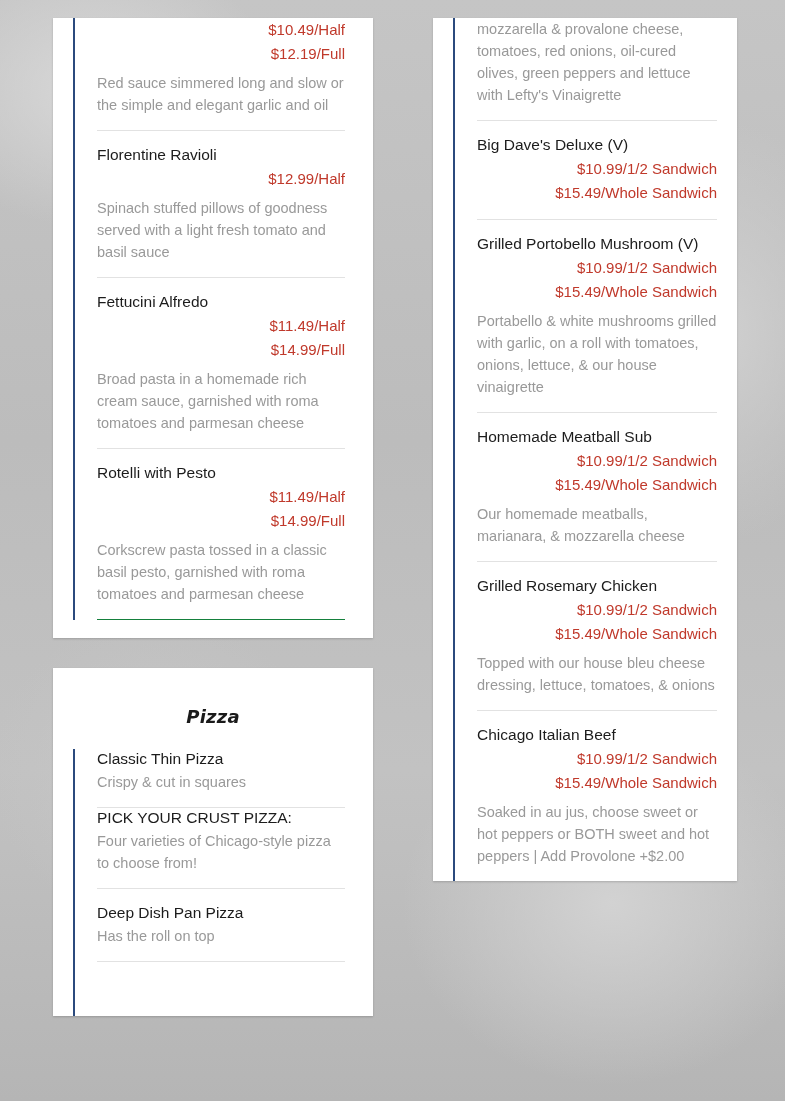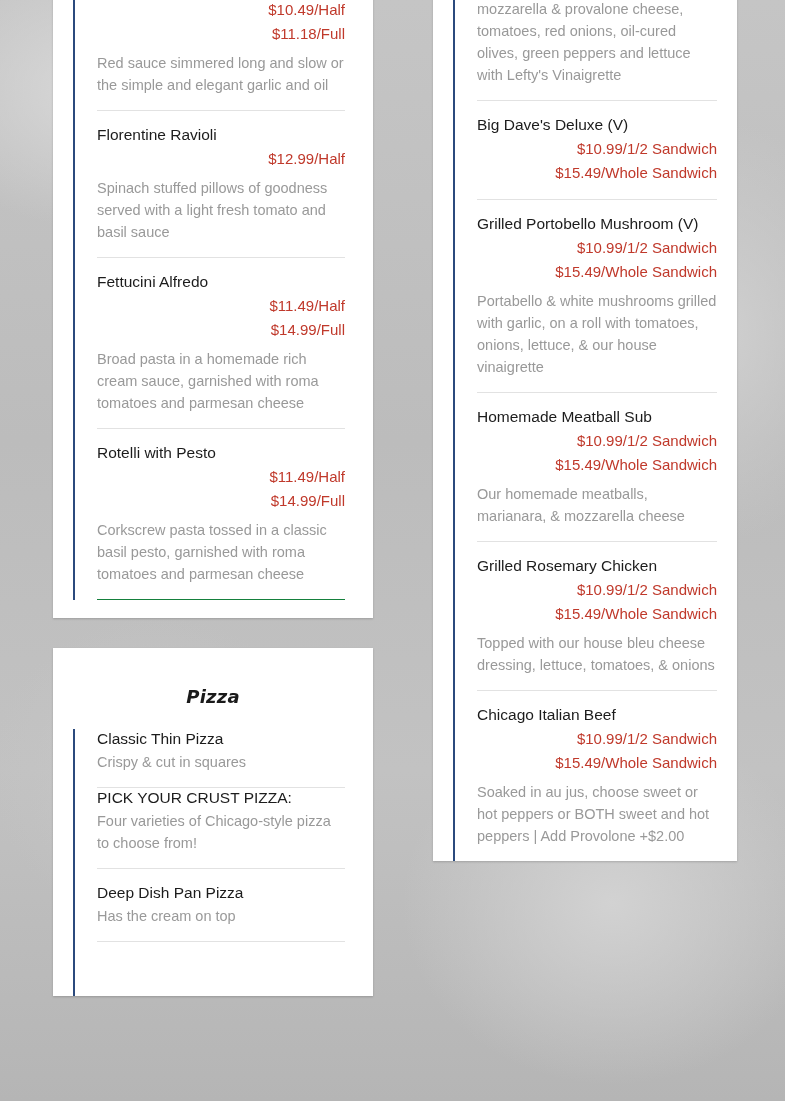--- a/index.html
+++ b/index.html
@@ -21,20 +21,21 @@
     background:
       radial-gradient(ellipse 260px 200px at 12% 8%, #d8d8d8 0%, rgba(216,216,216,0) 70%),
       radial-gradient(ellipse 200px 300px at 92% 30%, #cfcfcf 0%, rgba(207,207,207,0) 70%),
       radial-gradient(ellipse 300px 260px at 78% 82%, #d2d2d2 0%, rgba(210,210,210,0) 70%),
       radial-gradient(ellipse 240px 220px at 20% 70%, #c6c6c6 0%, rgba(198,198,198,0) 70%),
       linear-gradient(180deg, #c5c5c5 0%, #bcbcbc 40%, #c2c2c2 70%, #b5b5b5 100%);
   }
   .content {
     position: absolute;
     inset: 0;
+    margin-top: 20px;
   }
   
   .col-left {
     position: absolute;
     left: 53px;
     top: -2px;
     width: 320px;
   }
   .col-right {
     position: absolute;
@@ -111,21 +112,21 @@
 
 <div class="content">
 
   <div class="col-left">
 
     <div class="card" style="padding-bottom:18px;">
       <div class="items" style="margin-top:0; padding-top:0;">
 
         <div class="item" style="border-bottom:1px solid #e2e2e2; padding-top:0;">
           <div class="price-line">$10.49/Half</div>
-          <div class="price-line">$11.18/Full</div>
+          <div class="price-line">$12.19/Full</div>
           <div class="desc">Red sauce simmered long and slow or the simple and elegant garlic and oil</div>
         </div>
 
         <div class="item">
           <div class="item-name">Florentine Ravioli</div>
           <div class="price-line">$12.99/Half</div>
           <div class="desc">Spinach stuffed pillows of goodness served with a light fresh tomato and basil sauce</div>
         </div>
 
         <div class="item">
@@ -154,21 +155,21 @@
           <div class="desc tight">Crispy &amp; cut in squares</div>
         </div>
 
         <div class="item" style="padding-top:0;">
           <div class="item-name">PICK YOUR CRUST PIZZA:</div>
           <div class="desc tight">Four varieties of Chicago-style pizza to choose from!</div>
         </div>
 
         <div class="item">
           <div class="item-name">Deep Dish Pan Pizza</div>
-          <div class="desc tight">Has the cream on top</div>
+          <div class="desc tight">Has the roll on top</div>
         </div>
 
         <div class="item" style="border-bottom:none; height:26px;"></div>
 
       </div>
     </div>
 
   </div>
 
   <div class="col-right">

